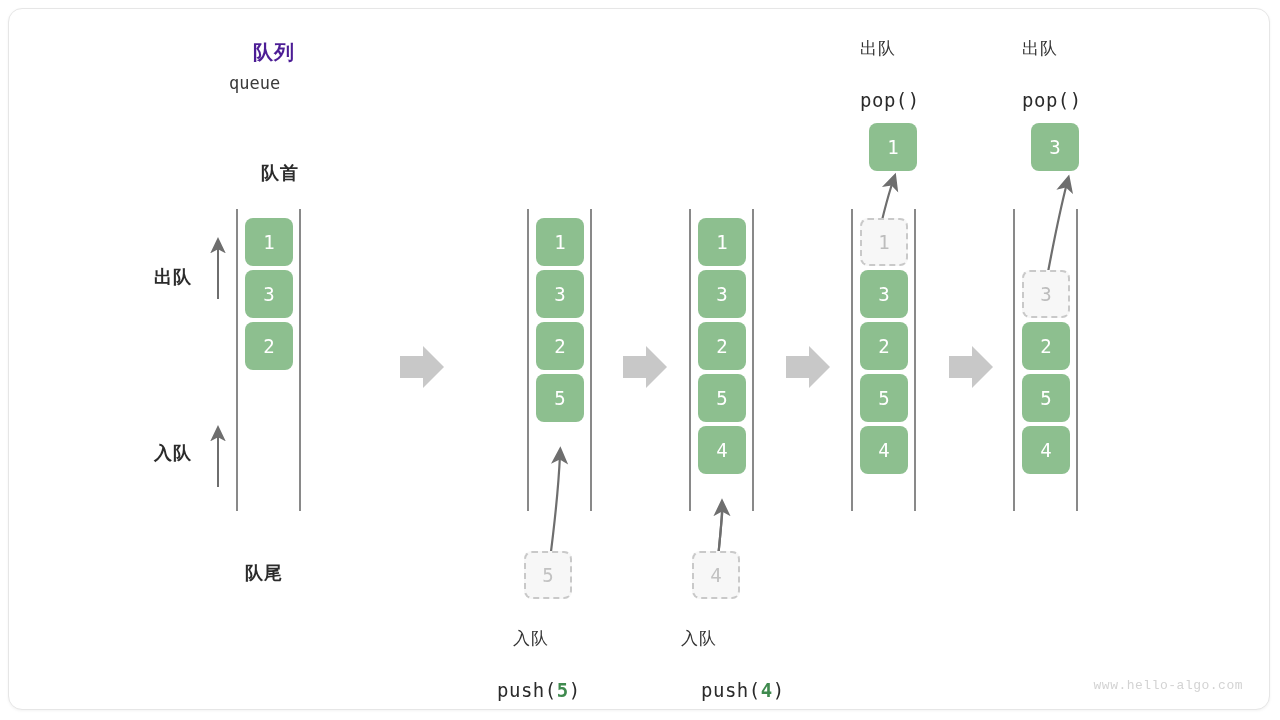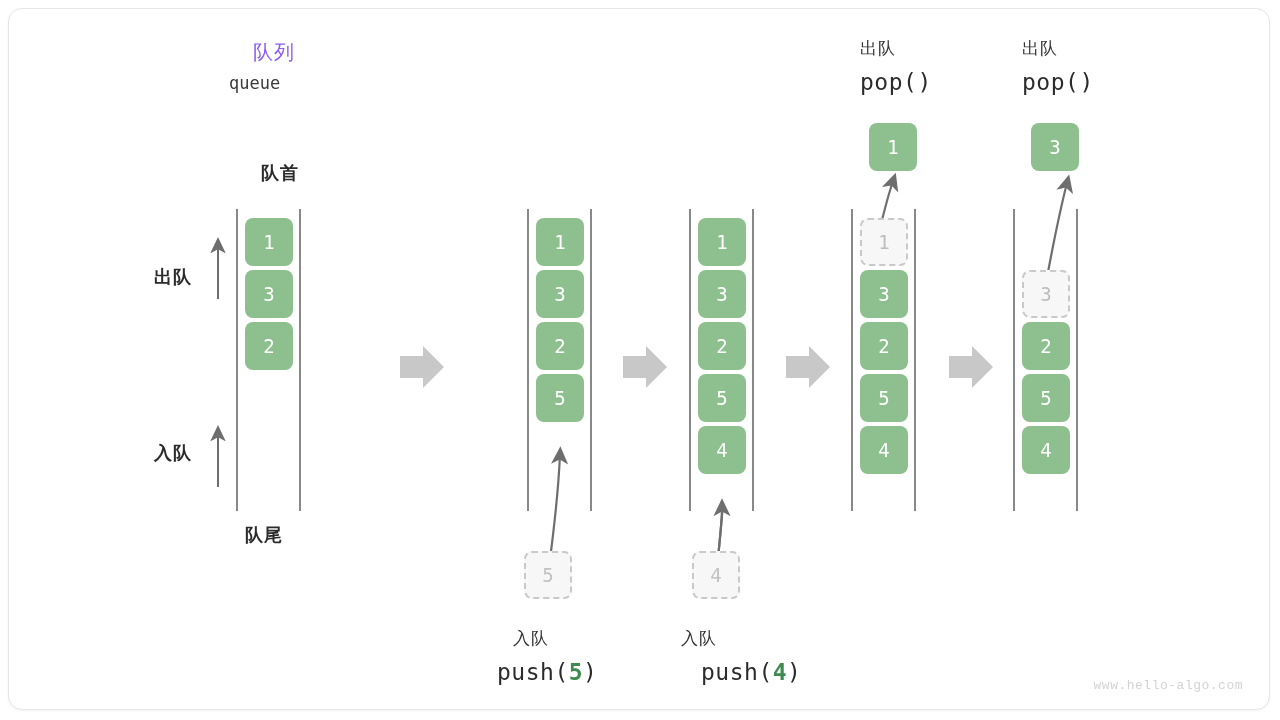--- a/index.html
+++ b/index.html
@@ -18,33 +18,33 @@
     border-radius:14px;
     box-sizing:border-box;
     box-shadow:0 1px 3px rgba(0,0,0,0.05);
     overflow:hidden;
   }
   .stage{position:absolute;left:0;top:0;width:1262px;height:702px;}
 
   
   .lbl{position:absolute;color:#2f2f2f;white-space:nowrap;}
   .title-cn{
-    font-size:20px;font-weight:normal;color:#8b5cf6;
+    font-size:20px;font-weight:bold;color:#4c1d95;
     letter-spacing:1px;
   }
   .title-en{
     font-family:"DejaVu Sans Mono","Liberation Mono",monospace;
     font-size:17px;color:#3b3b3b;
   }
   .head-cn{font-size:18px;font-weight:bold;color:#2b2b2b;letter-spacing:1px;}
   .side-cn{font-size:18px;font-weight:bold;color:#2b2b2b;letter-spacing:1px;}
   .op-cn{font-size:17px;color:#333;letter-spacing:1px;}
   .op-code{
     font-family:"DejaVu Sans Mono","Liberation Mono",monospace;
-    font-size:23px;color:#2b2b2b;letter-spacing:0.5px;
+    font-size:19px;color:#2b2b2b;letter-spacing:0.5px;margin-top:20px;
   }
   .op-code .num{color:#3f8a4e;font-weight:bold;}
   .watermark{
     position:absolute;right:28px;bottom:18px;
     font-family:Liberation Mono, monospace;
     font-size:13px;color:#d3d3d3;letter-spacing:0.5px;
   }
 
   
   .cell{
@@ -123,21 +123,21 @@
       </g>
       <g>
         <path d="M940,347 L963,347 L963,337 L984,358 L963,379 L963,369 L940,369 Z" fill="#c8c8c8"></path>
       </g>
     </svg>
 
     <div class="lbl title-cn" style="left:235px;top:30px;width:60px;text-align:center;">队列</div>
     <div class="lbl title-en" style="left:220px;top:64px;width:90px;">queue</div>
 
     <div class="lbl head-cn" style="left:236px;top:152px;padding-left:16px;">队首</div>
-    <div class="lbl head-cn" style="left:236px;top:514px;">队尾</div>
+    <div class="lbl head-cn" style="left:236px;top:552px;">队尾</div>
 
     <div class="lbl side-cn" style="left:145px;top:256px;">出队</div>
     <div class="lbl side-cn" style="left:145px;top:432px;">入队</div>
 
     <div class="cell" style="left:236px;top:209px;">1</div>
     <div class="cell" style="left:236px;top:261px;">3</div>
     <div class="cell" style="left:236px;top:313px;">2</div>
 
     <div class="cell" style="left:527px;top:209px;">1</div>
     <div class="cell" style="left:527px;top:261px;">3</div>

